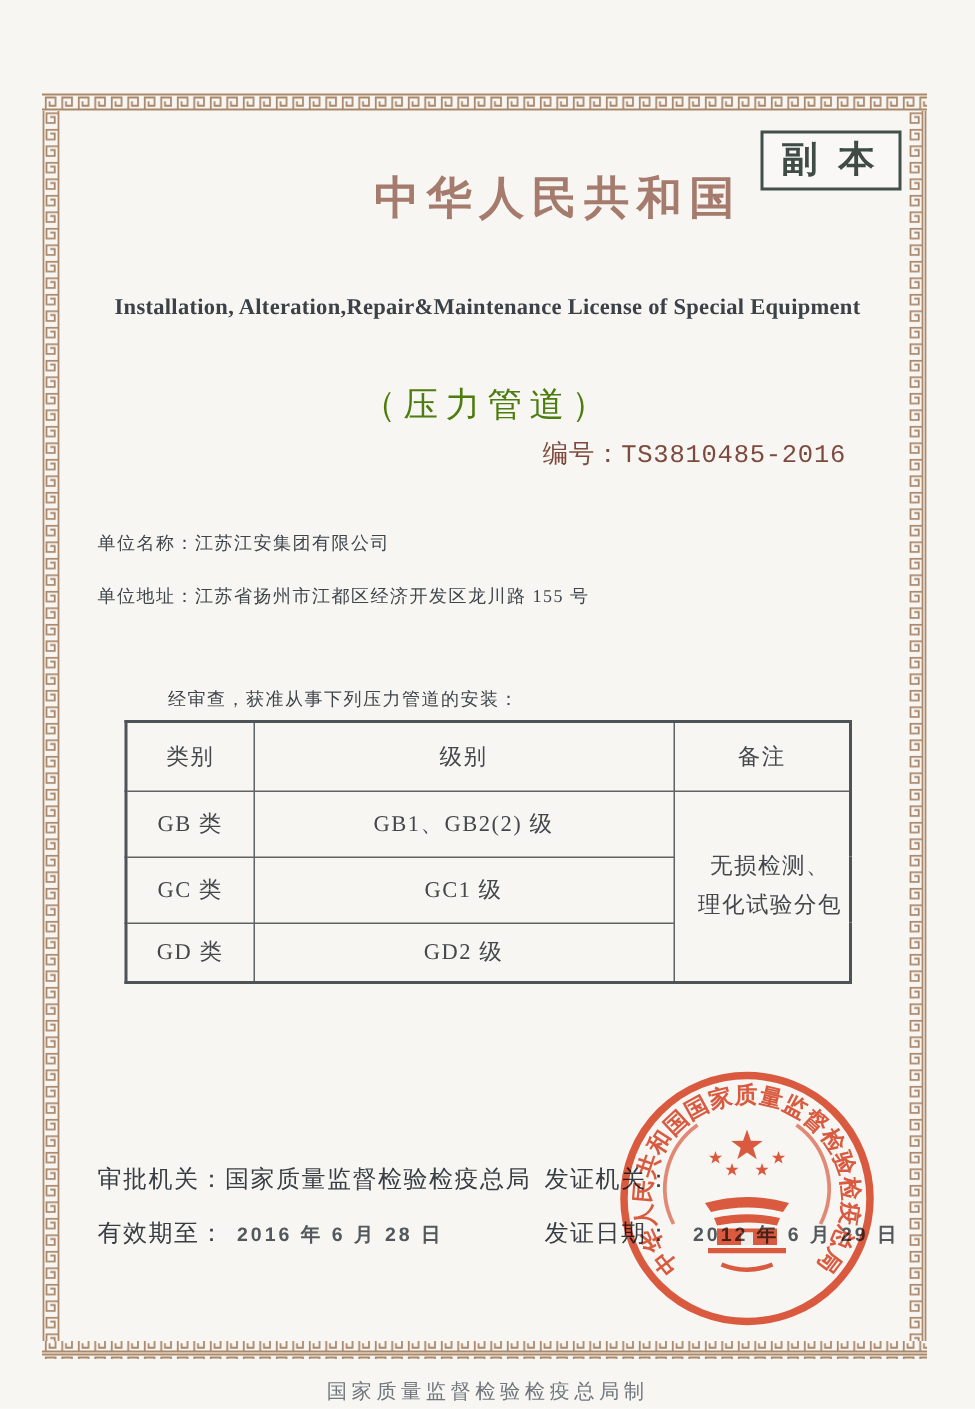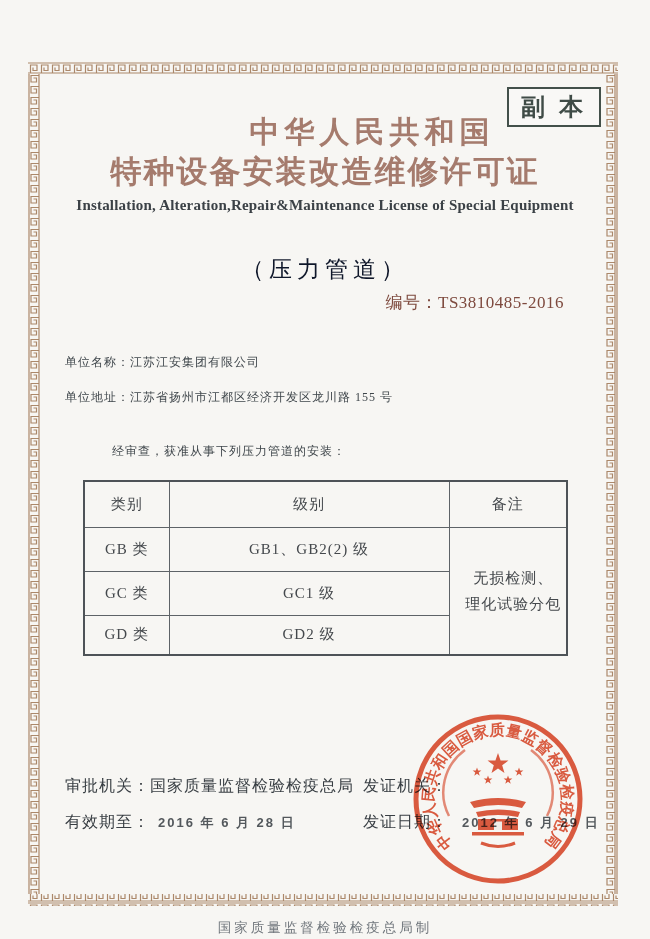--- a/index.html
+++ b/index.html
@@ -18,30 +18,30 @@
     font-weight:bold;font-size:24px;line-height:1;
     padding:6px 2px 6px 12px;letter-spacing:14px;
     background:rgba(255,255,255,0.25);
   }
   .center{position:absolute;left:0;width:650px;text-align:center;}
   .title-cn1{top:80px;font-size:30px;font-weight:600;letter-spacing:5px;color:#a57b6d;padding-left:47px;}
   .title-cn2{top:119px;font-size:31px;font-weight:600;letter-spacing:2px;color:#a57b6d;}
   .title-en{font-size:15px;font-weight:bold;color:#3b4146;letter-spacing:0.2px;}
   .title-en1{top:165px;}
   .title-en2{top:189px;}
-  .scope{top:222px;font-size:23px;letter-spacing:5px;color:#0f172a;font-weight:500;}
+  .scope{top:222px;font-size:23px;letter-spacing:5px;color:#4d7c0f;font-weight:500;}
   .serial{
     position:absolute;top:259px;right:86px;
     font-size:17px;color:#7e4a3e;letter-spacing:0.5px;
   }
-  .serial .val{font-family:Liberation Serif, serif;}
+  .serial .val{font-family:Liberation Mono, monospace;}
   .field-row{position:absolute;font-size:12px;color:#3f464b;letter-spacing:1px;}
   .org-name{left:65px;top:322px;}
   .org-addr{left:65px;top:357px;}
-  .intro{left:112px;top:411px;}
+  .intro{left:112px;top:426px;}
   .lic-table{
     position:absolute;left:83px;top:448px;width:483px;
     border-collapse:collapse;table-layout:fixed;
     font-size:15px;color:#44484c;border-radius:16px;
   }
   .lic-table th,.lic-table td{
     border:1px solid #5e6367;font-weight:normal;
     text-align:center;vertical-align:middle;letter-spacing:1px;
   }
   .lic-table{border:2px solid #4e5357;}
@@ -82,21 +82,20 @@
     </defs>
     <rect x="0" y="0" width="590" height="12" fill="url(#gkH)"></rect>
     <rect x="0" y="832" width="590" height="12" fill="url(#gkH)"></rect>
     <rect x="0" y="12" width="12" height="820" fill="url(#gkV)"></rect>
     <rect x="578" y="12" width="12" height="820" fill="url(#gkV)"></rect>
   </svg>
 
   <div class="copy-badge">副本</div>
 
   <div class="center title-cn1">中华人民共和国</div>
-  <div class="center title-cn2">特种设备安装改造维修许可证</div>
   <div class="center title-en title-en1">Installation, Alteration,Repair&amp;Maintenance License of Special Equipment</div>
 
   <div class="center scope">（压力管道）</div>
 
   <div class="serial">
     <span>编号：</span><span class="val">TS3810485-2016</span>
   </div>
 
   <div class="field-row org-name">
     <span>单位名称：</span><span>江苏江安集团有限公司</span>

